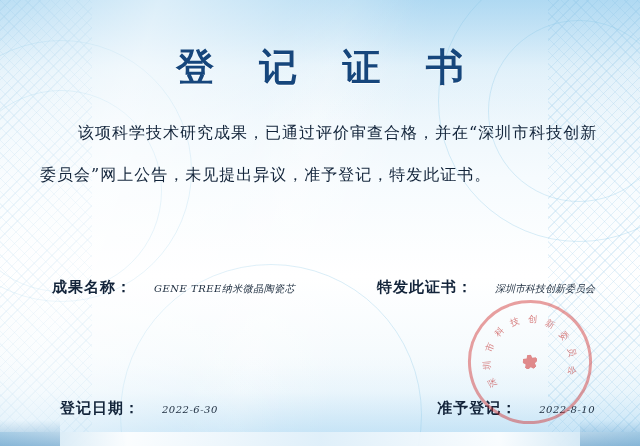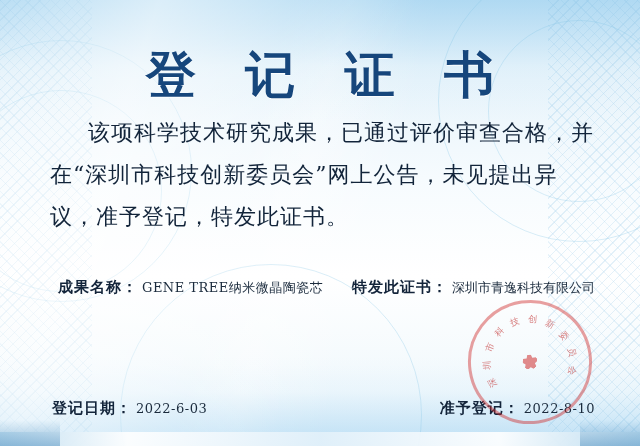--- a/index.html
+++ b/index.html
@@ -72,78 +72,78 @@
     position: absolute;
     inset: 0;
     z-index: 5;
   }
   .title {
     position: absolute;
     top: 42px;
     left: 0;
     right: 0;
     text-align: center;
-    font-size: 50px;
+    font-size: 38px;
     letter-spacing: 16px;
     text-indent: 16px;
     color: #16467c;
     font-weight: bold;
     font-family: "DejaVu Serif", "Liberation Serif", serif;
     text-shadow: 0 1px 0 rgba(255,255,255,0.8);
   }
   .body-text {
     position: absolute;
     top: 112px;
     left: 40px;
     right: 40px;
-    font-size: 22px;
+    font-size: 16px;
     line-height: 42px;
     color: #12243a;
     letter-spacing: 1px;
     font-family: "DejaVu Serif", "Liberation Serif", serif;
-    margin-left: 10px;
   }
   .body-text .indent { display: inline-block; width: 38px; }
   .fields {
     position: absolute;
     top: 278px;
-    left: 58px;
+    left: 52px;
     right: 45px;
     display: flex;
     justify-content: space-between;
     align-items: flex-start;
     font-size: 15px;
   }
   .field {
     display: flex;
     align-items: baseline;
     white-space: nowrap;
   }
   .field-label {
     font-weight: bold;
     color: #13243a;
     letter-spacing: 1px;
     font-family: "DejaVu Serif", "Liberation Serif", serif;
     font-size: 15px;
   }
   .field-value {
     color: #1b2b3d;
-    font-size: 13px;
-    margin-left: 4px;
+    font-size: 10px;
+    margin-left: 22px;
     letter-spacing: 0px;
     font-family: "DejaVu Serif", "Liberation Serif", serif;
+    font-style: italic;
   }
   .field-value.mono {
     font-family: "DejaVu Serif", "Liberation Serif", serif;
     letter-spacing: 0.5px;
   }
   .dates {
     position: absolute;
     bottom: 28px;
-    left: 52px;
+    left: 60px;
     right: 45px;
     display: flex;
     justify-content: space-between;
     align-items: flex-start;
     font-size: 15px;
     gap: 15px;
   }
   .seal {
     position: absolute;
     right: 48px;
@@ -233,28 +233,28 @@
       <span class="indent"></span><span>该项科学技术研究成果，已通过评价审查合格，并在“深圳市科技创新委员会”网上公告，未见提出异议，准予登记，特发此证书。</span>
     </div>
 
     <div class="fields">
       <div class="field">
         <span class="field-label">成果名称：</span>
         <span class="field-value mono">GENE TREE纳米微晶陶瓷芯</span>
       </div>
       <div class="field">
         <span class="field-label">特发此证书：</span>
-        <span class="field-value">深圳市青逸科技有限公司</span>
+        <span class="field-value">深圳市科技创新委员会</span>
       </div>
     </div>
 
     <div class="dates">
       <div class="field">
         <span class="field-label">登记日期：</span>
-        <span class="field-value mono">2022-6-03</span>
+        <span class="field-value mono">2022-6-30</span>
       </div>
       <div class="field">
         <span class="field-label">准予登记：</span>
         <span class="field-value mono">2022-8-10</span>
       </div>
     </div>
 
     <div class="seal">
       <div class="seal-text" id="seal-ring">
           <span class="seal-char" style="transform: translate(-40.4px, 14.7px) rotate(-110deg);">深</span>

